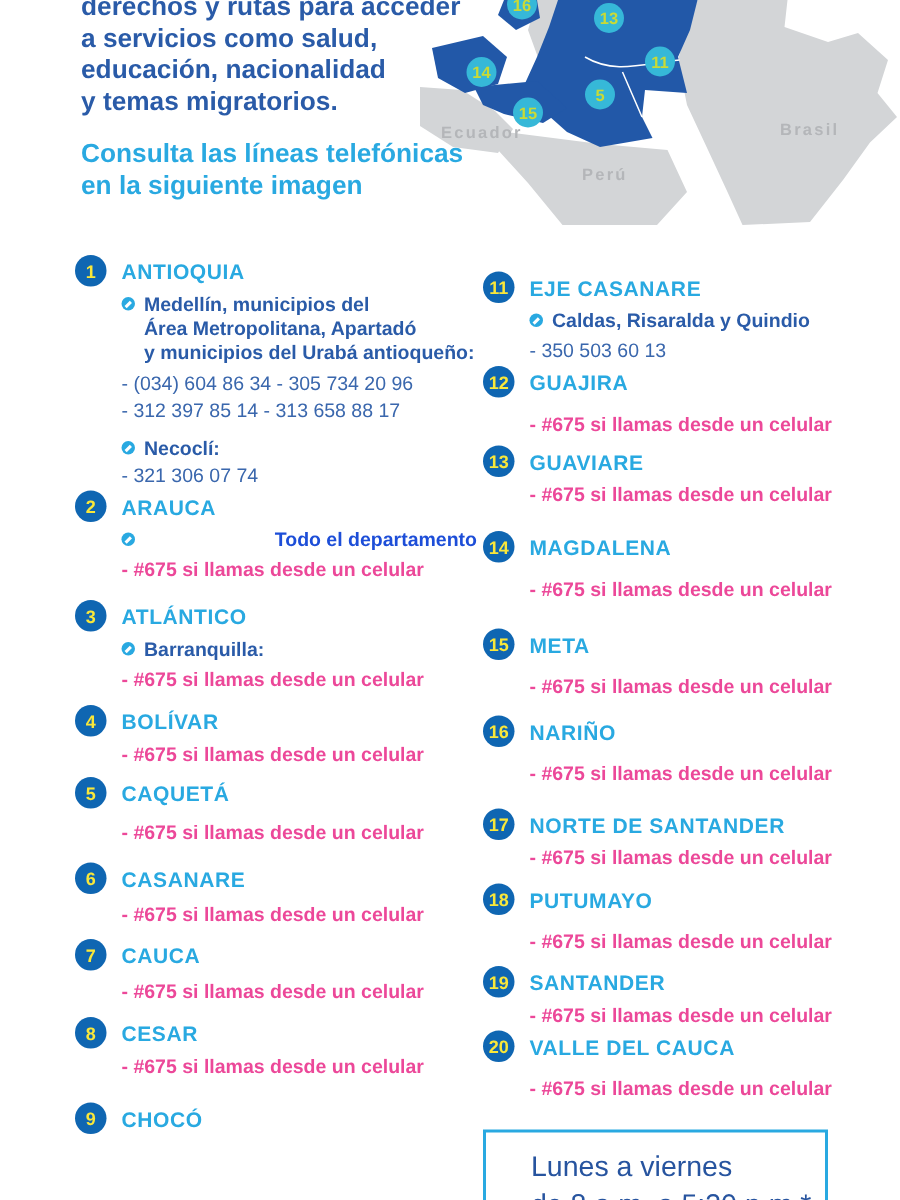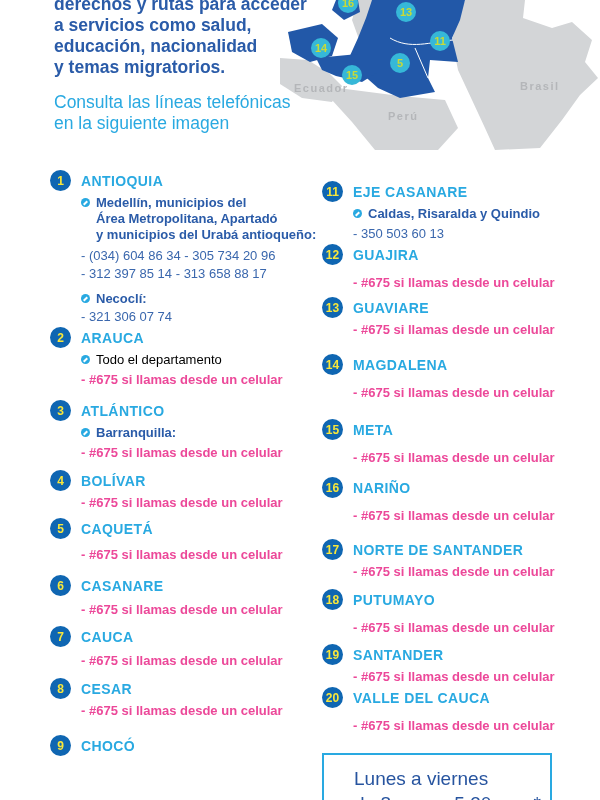--- a/index.html
+++ b/index.html
@@ -5,21 +5,21 @@
   html,body{margin:0;padding:0;}
   body{
     width:600px;height:800px;position:relative;overflow:hidden;
     background:#ffffff;font-family:"Liberation Sans",sans-serif;
   }
   .preline{white-space:pre-line;}
 
   
   .intro{position:absolute;left:54px;top:-6px;width:300px;}
   .intro-p{font-weight:bold;font-size:17.5px;line-height:21px;color:#2a5ba8;}
-  .intro-cta{margin-top:14px;font-weight:normal;font-size:17.5px;line-height:21px;color:#29a9e1;}
+  .intro-cta{margin-top:14px;font-weight:bold;font-size:17.5px;line-height:21px;color:#29a9e1;}
 
   
   .map{position:absolute;left:280px;top:0;width:320px;height:152px;}
   .map svg{display:block;}
   .country-label{fill:#b4b6b9;font-weight:bold;font-size:11px;letter-spacing:1.5px;}
   .marker-circle{fill:#36b8d8;}
   .marker-num{fill:#c9da36;font-weight:bold;font-size:11px;text-anchor:middle;}
 
   
   .col{position:absolute;width:268px;}
@@ -29,21 +29,21 @@
   .dept-head{display:flex;align-items:center;gap:10px;height:21px;}
   .badge{
     width:21px;height:21px;border-radius:50%;background:#0f66b2;color:#f9e73a;
     font-weight:bold;font-size:12px;display:flex;align-items:center;justify-content:center;
     flex:0 0 21px;line-height:1;
   }
   .dept-name{color:#29a9e1;font-weight:bold;font-size:14px;letter-spacing:.4px;}
   .dept-body{margin-left:31px;font-size:13px;line-height:16px;}
   .row{margin-top:4px;}
   .row-bullet{display:flex;gap:6px;font-weight:bold;color:#2a5ba8;align-items:flex-start;}
-  .row-bullet.regular{font-weight:normal;color:#000000;}
+  .row-bullet.regular{font-weight:bold;color:#1d4ed8;justify-content:space-between;}
   .check{
     width:9px;height:9px;border-radius:50%;background:#29a9e1;position:relative;
     flex:0 0 9px;margin-top:3px;
   }
   .check::after{
     content:"";position:absolute;left:2px;top:4px;width:5px;height:2px;background:#fff;
     transform:rotate(-45deg);
   }
   .row-plain{color:#3a67ad;}
   .row-cel{font-weight:bold;color:#ec4899;}

